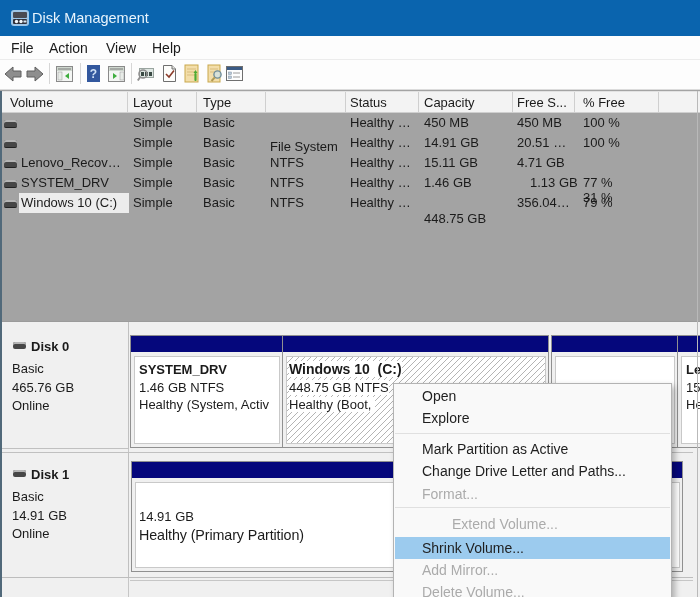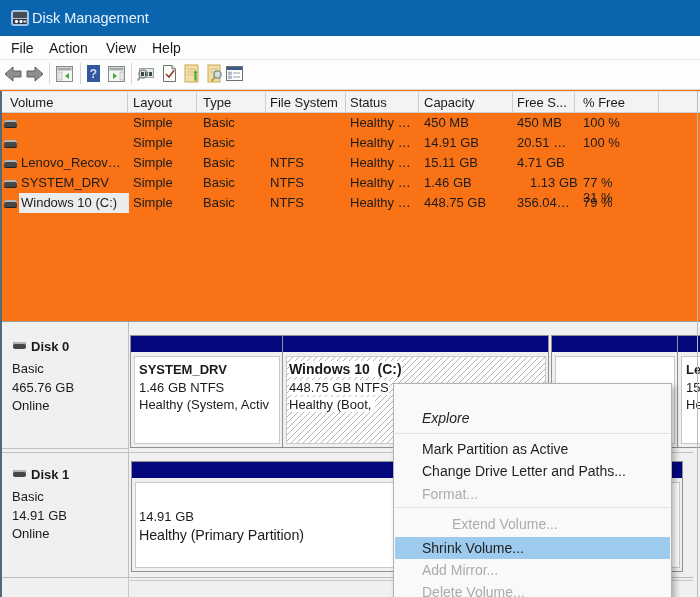--- a/index.html
+++ b/index.html
@@ -1,16 +1,16 @@
 <!DOCTYPE html>
 <html><head>
 <meta charset="utf-8">
 <style>
   html,body{margin:0;padding:0;}
-  #win{position:relative;width:700px;height:597px;background:#f97316;overflow:hidden;
+  #win{position:relative;width:700px;height:597px;background:#a3a3a3;overflow:hidden;
        font-family:"Liberation Sans", sans-serif;font-size:13px;color:#1b1b1b;}
   .abs{position:absolute;}
   
   #title{left:0;top:0;width:700px;height:36px;background:#0a64ae;}
   #title .txt{left:32px;top:10px;color:#e8f4fd;font-size:14.5px;}
   
   #menubar{left:0;top:36px;width:700px;height:23px;background:#fdfdfd;font-size:14px;border-bottom:1px solid #ececec;}
   .mi{top:4px;color:#1a1a1a;}
   
   #toolbar{left:0;top:60px;width:700px;height:29px;background:#fdfdfd;border-bottom:1px solid #dcdcdc;}
@@ -140,21 +140,21 @@
     <div class="hsep" style="left:196px;"></div>
     <div class="hsep" style="left:265px;"></div>
     <div class="hsep" style="left:345px;"></div>
     <div class="hsep" style="left:418px;"></div>
     <div class="hsep" style="left:512px;"></div>
     <div class="hsep" style="left:574px;"></div>
     <div class="hsep" style="left:658px;"></div>
     <div class="htx" style="left:10px;">Volume</div>
     <div class="htx" style="left:133px;">Layout</div>
     <div class="htx" style="left:203px;">Type</div>
-    <div class="htx" style="left:270px;">File System</div>
+    <div class="htx" style="left:270px;margin-top:44px;">File System</div>
     <div class="htx" style="left:350px;">Status</div>
     <div class="htx" style="left:424px;">Capacity</div>
     <div class="htx" style="left:517px;">Free S...</div>
     <div class="htx" style="left:583px;">% Free</div>
   </div>
 
   <div id="lvrows" class="abs" style="left:0;top:112px;width:700px;height:110px;">
     <div class="row" style="top:1px;">
       <div class="volico"></div>
       <div class="cell" style="left:133px;">Simple</div>
@@ -195,21 +195,21 @@
       <div class="cell" style="left:530px;">1.13 GB</div>
       <div class="cell" style="left:583px;">77 %</div>
     </div>
     <div class="row" style="top:81px;">
       <div class="volico"></div>
       <div class="cell" style="left:19px;width:108px;background:#ececec;padding-left:2px;">Windows 10 (C:)</div>
       <div class="cell" style="left:133px;">Simple</div>
       <div class="cell" style="left:203px;">Basic</div>
       <div class="cell" style="left:270px;">NTFS</div>
       <div class="cell" style="left:350px;">Healthy …</div>
-      <div class="cell" style="left:424px;">448.75 GB</div>
+      <div class="cell" style="left:424px;margin-top:16px;">448.75 GB</div>
       <div class="cell" style="left:517px;">356.04…</div>
       <div class="cell" style="left:583px;">79 %</div>
     </div>
   </div>
 
   <div class="abs" id="splitline" style="left:0;top:321px;width:700px;height:1px;background:#9b9b9b;"></div>
   <div id="bottompane" class="abs">
     <div class="abs" style="left:128px;top:0;width:1px;height:275px;background:#c6c6c6;"></div>
 
     <div class="diskcell" style="left:2px;top:0px;width:126px;height:126px;">
@@ -275,21 +275,22 @@
       </div>
     </div>
 
     <div class="abs" style="left:2px;top:255px;width:691px;height:1px;background:#bdbdbd;"></div>
     <div class="abs" style="left:130px;top:258px;width:563px;height:1px;background:#c6c6c6;"></div>
   </div>
   <div class="abs" style="left:0;top:91px;width:2px;height:506px;background:#51697a;"></div>
   <div class="abs" style="left:697px;top:91px;width:1px;height:506px;background:#b9b9b9;"></div>
   <div id="cmenu" class="abs">
 
-    <div class="mitem" style="top:23px;font-style:italic;">Explore</div>
+    <div class="mitem" style="top:1px;">Open</div>
+    <div class="mitem" style="top:23px;">Explore</div>
     <div class="msep" style="top:49px;"></div>
     <div class="mitem" style="top:54px;">Mark Partition as Active</div>
     <div class="mitem" style="top:76px;">Change Drive Letter and Paths...</div>
     <div class="mitem dis" style="top:99px;">Format...</div>
     <div class="msep" style="top:123px;"></div>
     <div class="mitem dis" style="top:129px;margin-left:30px;">Extend Volume...</div>
     <div class="mitem hl" style="top:153px;">Shrink Volume...</div>
     <div class="mitem dis" style="top:175px;">Add Mirror...</div>
     <div class="mitem dis" style="top:197px;">Delete Volume...</div>
   </div>

